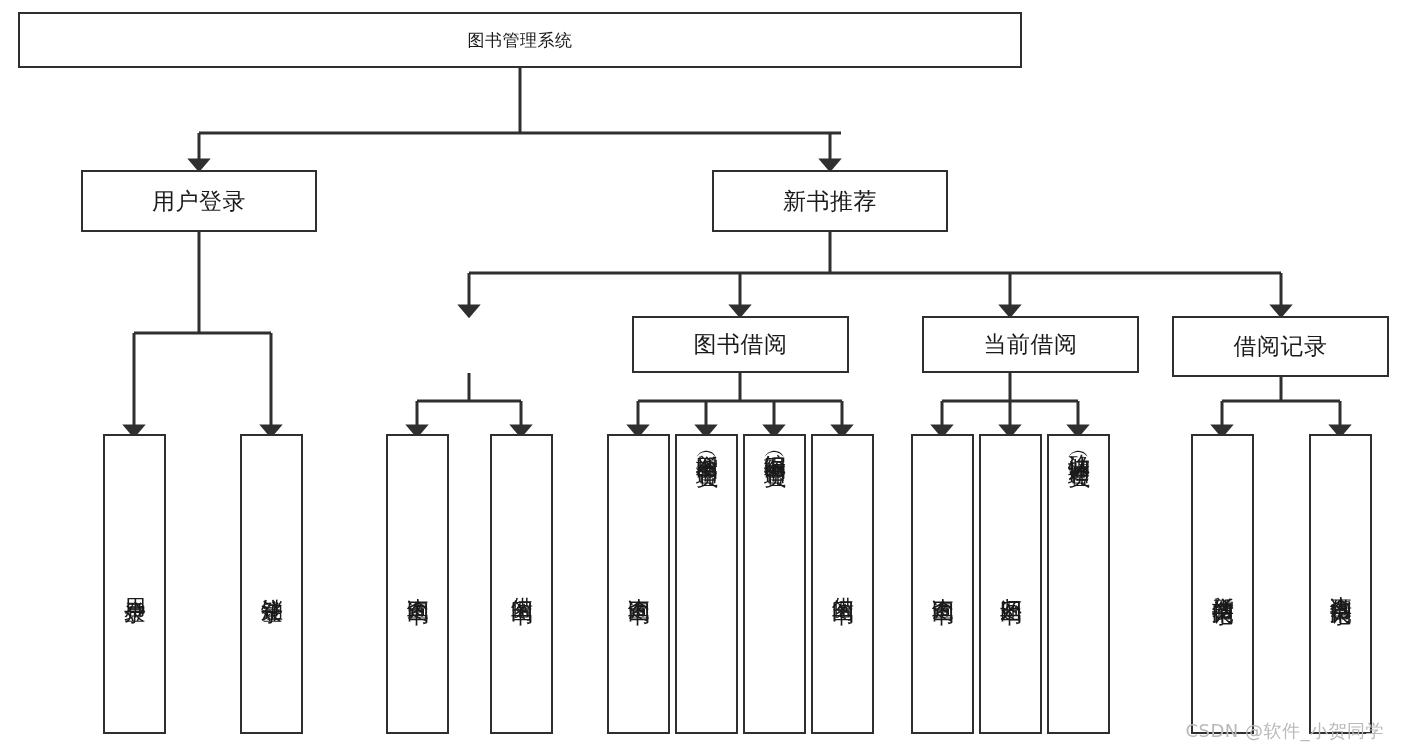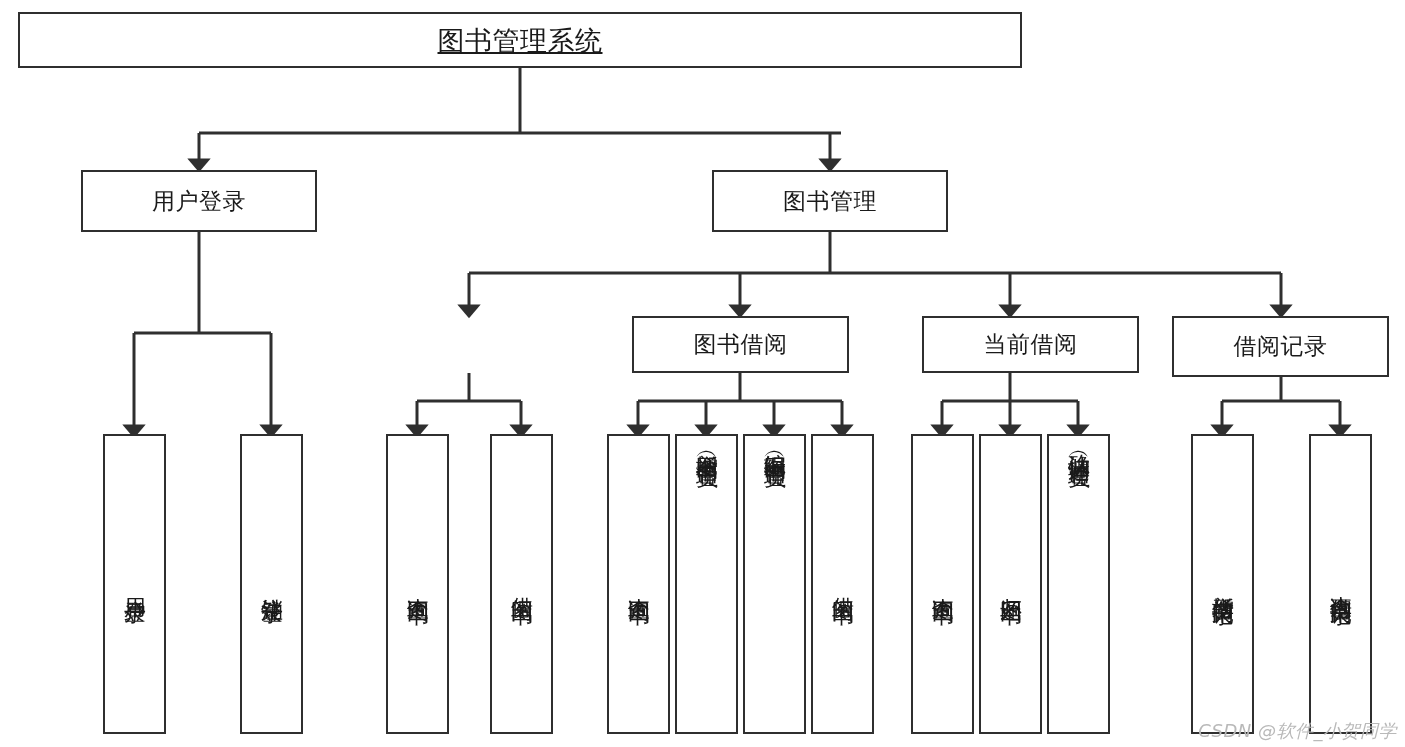--- a/index.html
+++ b/index.html
@@ -41,50 +41,48 @@
   .node .label {
     text-align: center;
     line-height: 1.0;
     white-space: nowrap;
   }
   .node.horizontal .label {
     font-size: 23px;
     letter-spacing: 0.5px;
   }
   .node.root .label {
-    font-size: 27px;
-    text-decoration: underline;
+    font-size: 17px;
   }
   .node.vertical {
     align-items: flex-start;
     justify-content: center;
     padding-top: 0;
   }
   .node.vertical .label {
     writing-mode: vertical-rl;
     text-orientation: upright;
     font-size: 22px;
     line-height: 1.22;
     letter-spacing: 2px;
     white-space: nowrap;
     display: block;
   }
   .node.vertical.centered {
     align-items: center;
   }
   .watermark {
     position: absolute;
-    right: 8px;
+    right: 21px;
     bottom: 4px;
     font-size: 18px;
     color: #b9b9b9;
     letter-spacing: 0.5px;
     white-space: nowrap;
     user-select: none;
-    font-style: italic;
   }
 </style>
 </head>
 <body>
 
 <div id="diagram-root">
 
   <svg class="connectors" viewBox="0 0 1405 747" xmlns="http://www.w3.org/2000/svg">
     <defs>
       <marker id="arrowhead" markerWidth="9" markerHeight="9" refX="2.2" refY="4.5" orient="auto" markerUnits="strokeWidth">
@@ -137,21 +135,21 @@
 
   <div class="node root horizontal" style="left:18px; top:12px; width:1004px; height:56px;">
     <span class="label">图书管理系统</span>
   </div>
 
   <div class="node horizontal" style="left:81px; top:170px; width:236px; height:62px;">
     <span class="label">用户登录</span>
   </div>
 
   <div class="node horizontal" style="left:712px; top:170px; width:236px; height:62px;">
-    <span class="label">图书管理</span>
+    <span class="label">新书推荐</span>
   </div>
 
 
   <div class="node horizontal" style="left:632px; top:316px; width:217px; height:57px;">
     <span class="label">图书借阅</span>
   </div>
 
   <div class="node horizontal" style="left:901px; top:316px; width:217px; height:57px;margin-left:21px;">
     <span class="label">当前借阅</span>
   </div>

